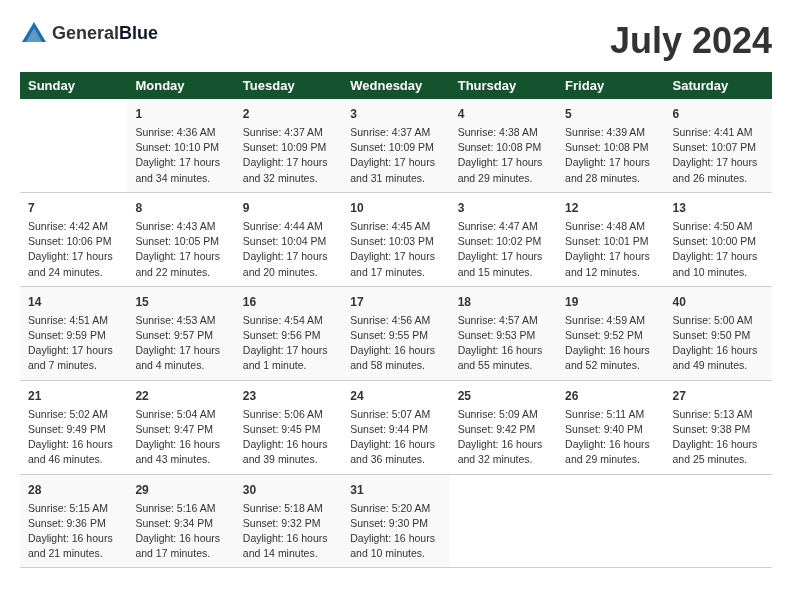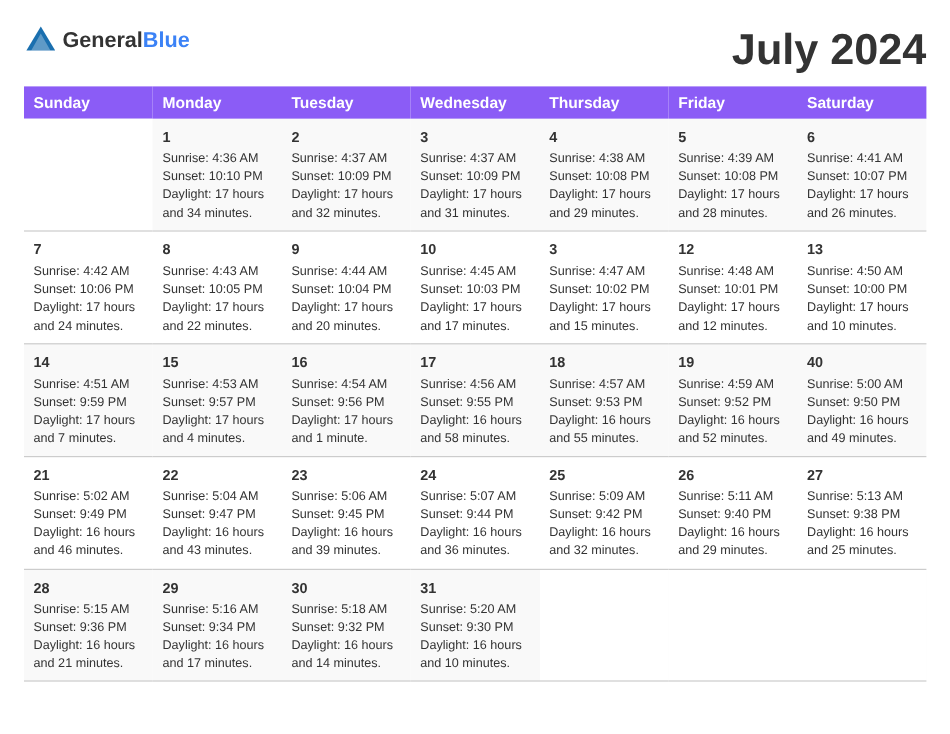--- a/index.html
+++ b/index.html
@@ -25,21 +25,21 @@
       line-height: 1.1;
     }
     .logo-general {
       font-size: 18px;
       font-weight: bold;
       color: #333;
     }
     .logo-blue {
       font-size: 18px;
       font-weight: bold;
-      color: #3b82f6;
+      color: #0f172a;
     }
     .logo-icon {
       width: 28px;
       height: 28px;
       margin-right: 4px;
     }
     .title-block {
       text-align: left;
     }
     .month-title {
@@ -50,21 +50,21 @@
     .location {
       font-size: 16px;
       color: #555;
     }
     table {
       width: 100%;
       border-collapse: collapse;
       table-layout: fixed;
     }
     thead tr th {
-      background-color: #8b5cf6;
+      background-color: #14532d;
       color: #fff;
       text-align: left;
       padding: 6px 8px;
       font-size: 13px;
       font-weight: bold;
     }
     tbody tr {
       border-bottom: 1px solid #ccc;
     }
     tbody tr:nth-child(odd) {

